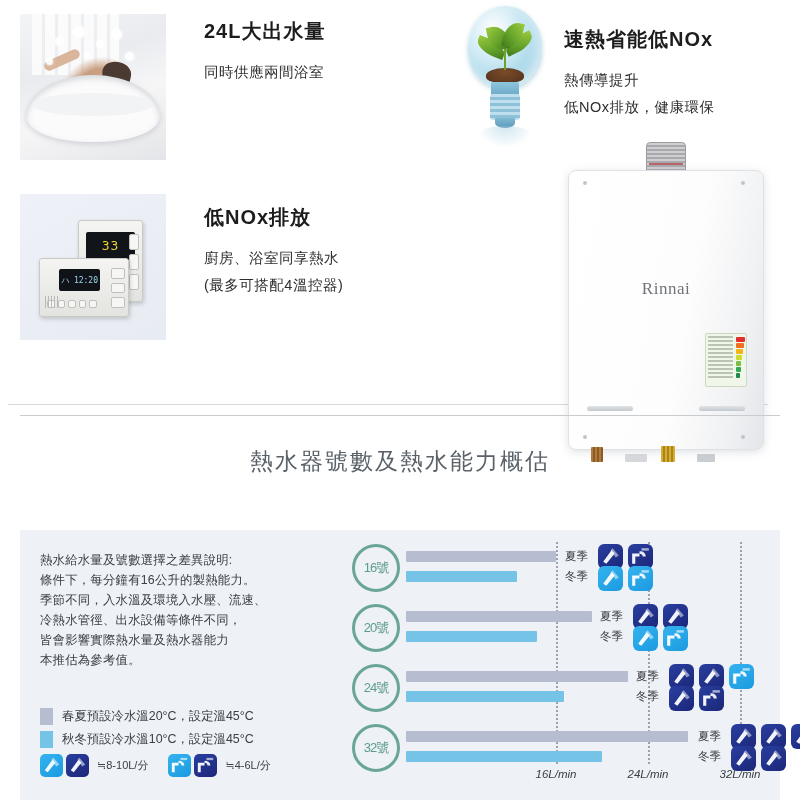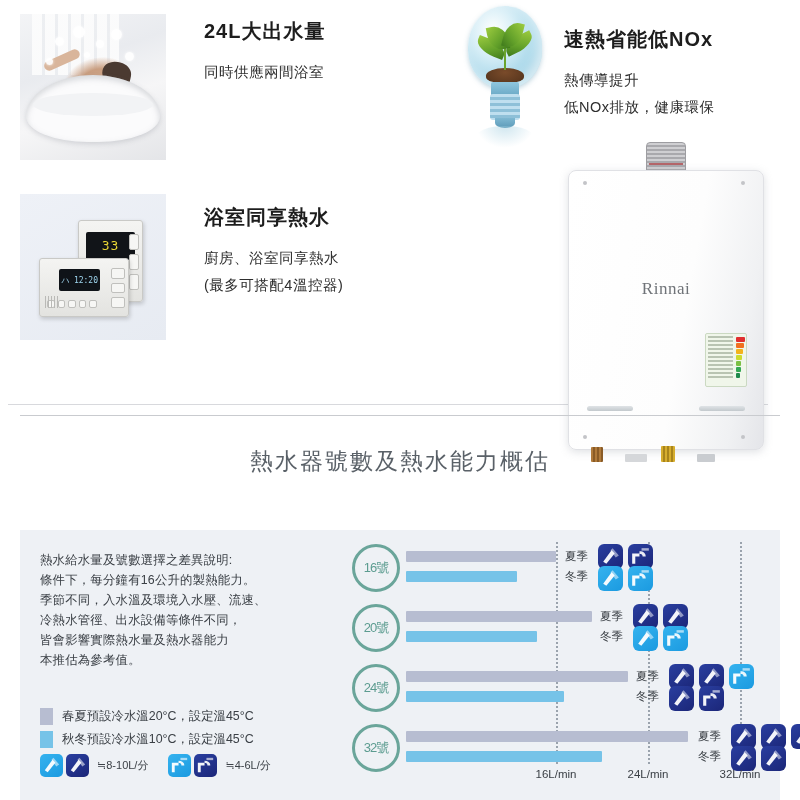--- a/index.html
+++ b/index.html
@@ -243,21 +243,21 @@
   .bar { position: absolute; height: 11px; border-radius: 1px; left: 0; }
   .bar.summer { top: 3px;  background: #b7bdd1; }
   .bar.winter { top: 23px; background: #76c3e8; }
   .seasons {
     position: absolute; top: 4px; font-size: 11.5px; color: #3b4046; line-height: 20px; font-family: Liberation Serif, serif;
   }
   .fixset { position: absolute; display: flex; }
   .fixset .fx { margin-right: 5px; width: 25px; height: 25px; border-radius: 6px; }
 
   .tick { position: absolute; top: 0; width: 0; border-left: 2px dotted #9aa3ad; height: 222px; }
-  .ticklabel { position: absolute; top: 226px; font-size: 11.5px; color: #3b4046; transform: translateX(-50%); white-space: nowrap; }
+  .ticklabel { position: absolute; top: 226px; font-size: 11.5px; color: #3b4046; transform: translateX(-50%); white-space: nowrap; font-style: italic; }
 </style>
 </head>
 <body>
 
 <div class="page">
 
   <div class="feature" style="left:20px; top:14px;">
     <div class="feature-img bathtub" style="width:146px; height:146px;">
       <div class="win"></div>
       <div class="arm"></div>
@@ -326,21 +326,21 @@
           </div>
         <div class="grille"></div>
         <div class="sidebtns">
             <i></i>
             <i></i>
             <i></i>
           </div>
       </div>
     </div>
     <div class="feature-text" style="margin-left:38px; padding-top:10px;">
-      <div class="feature-title">浴室同享熱水</div>
+      <div class="feature-title">低NOx排放</div>
       <div class="feature-line">廚房、浴室同享熱水</div>
       <div class="feature-line">(最多可搭配4溫控器)</div>
     </div>
   </div>
 
   <div class="heater" style="left:568px; top:142px; width:196px; height:330px;">
     <div class="wallline"></div>
     <div class="flue"></div>
     <div class="body">
       <div class="screwdot" style="left:14px; top:10px;"></div>

